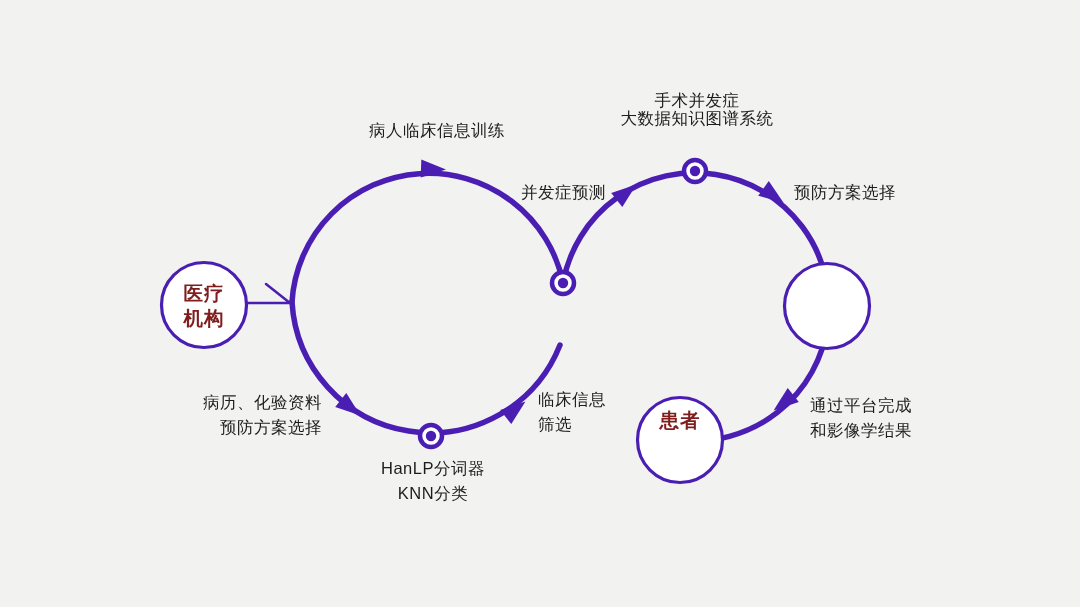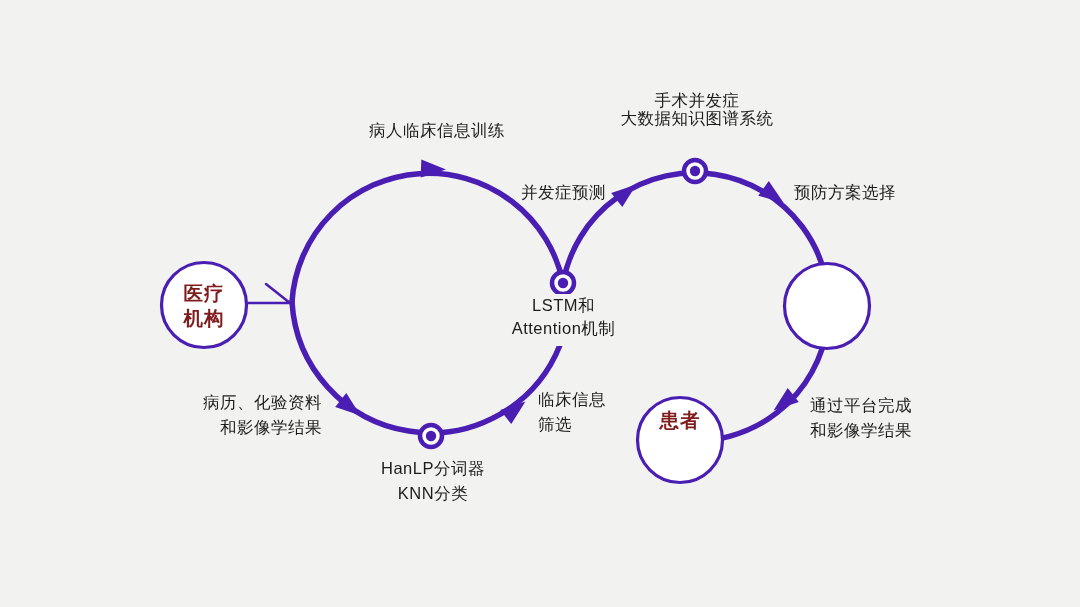--- a/index.html
+++ b/index.html
@@ -89,31 +89,29 @@
 
   <div class="lbl center" style="left:337px;top:118px;width:200px;">病人临床信息训练</div>
 
   <div class="lbl nowrap" style="left:521px;top:180px;">并发症预测</div>
 
   <div class="lbl center" style="left:594px;top:91px;width:206px;line-height:18px;text-align:center;">手术并发症
 大数据知识图谱系统</div>
 
   <div class="lbl nowrap" style="left:794px;top:180px;">预防方案选择</div>
 
-  <div class="lbl center masked" style="left:495px;top:294px;width:137px;line-height:23px;padding-bottom:6px;">LSTM和
-Attention机制</div>
 
   <div class="lbl" style="left:538px;top:387px;">临床信息
 筛选</div>
 
   <div class="lbl center" style="left:358px;top:456px;width:150px;">HanLP分词器
 KNN分类</div>
 
   <div class="lbl right" style="left:120px;top:390px;width:202px;">病历、化验资料
-和影像学结果</div>
+预防方案选择</div>
 
   <div class="lbl" style="left:810px;top:393px;">通过平台完成
 和影像学结果</div>
 
   <div class="node-label" style="left:154px;top:281px;width:100px;">医疗
 机构</div>
   <div class="node-label" style="left:630px;top:408px;width:100px;">患者</div>
 
 </div>
 

